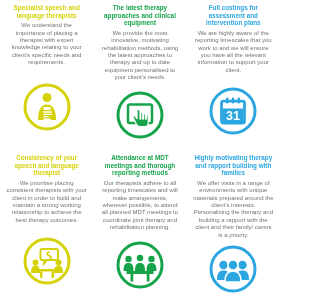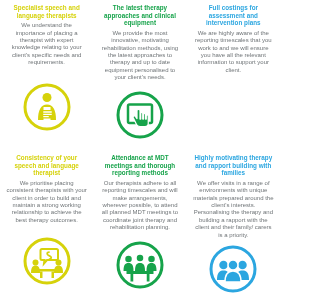--- a/index.html
+++ b/index.html
@@ -91,20 +91,31 @@
         <circle cx="50" cy="50" r="44" fill="none" stroke="#16a34a" stroke-width="6"></circle>
         <rect x="26" y="29" width="48" height="37" rx="3" fill="none" stroke="#16a34a" stroke-width="5"></rect>
         <path d="M44 41 L44 57 L41 53 C39 50 35 52 36.5 55.5 L43 69 C44.5 72 47 73 50 73 L60 73 C64 73 66.5 70.5 66.5 67 L66.5 52 C66.5 49 62.5 49 62.5 52 L62.5 58 L61 58 L61 49 C61 46 57 46 57 49 L57 58 L55.5 58 L55.5 47 C55.5 44 51.5 44 51.5 47 L51.5 58 L50 58 L50 41 C50 38 44 38 44 41 Z" fill="#16a34a" stroke="#ffffff" stroke-width="2.5" stroke-linejoin="round"></path>
       </svg>
     </div>
   </div>
 
   <div class="card">
     <div class="card-title" style="color: rgb(43, 166, 224);">Full costings for assessment and intervention plans</div>
     <div class="card-body" style="color: rgb(111, 116, 119);">We are highly aware of the reporting timescales that you work to and we will ensure you have all the relevant information to support your client.</div>
+    <div class="icon-wrap">
+      <svg width="50" height="50" viewBox="0 0 100 100">
+        <circle cx="50" cy="50" r="44" fill="none" stroke="#2ba6e0" stroke-width="6"></circle>
+        <rect x="36" y="23" width="5" height="12" rx="2.5" fill="#2ba6e0"></rect>
+        <rect x="47.5" y="23" width="5" height="12" rx="2.5" fill="#2ba6e0"></rect>
+        <rect x="59" y="23" width="5" height="12" rx="2.5" fill="#2ba6e0"></rect>
+        <rect x="27" y="30" width="46" height="44" rx="4" fill="none" stroke="#2ba6e0" stroke-width="5.5"></rect>
+        <rect x="29.5" y="45" width="41" height="27" fill="#2ba6e0"></rect>
+        <text x="50" y="67" font-family="'Liberation Sans', sans-serif" font-size="25" font-weight="bold" fill="#ffffff" text-anchor="middle">31</text>
+      </svg>
+    </div>
   </div>
 
   <div class="card">
     <div class="card-title" style="color: rgb(214, 210, 10);">Consistency of your speech and language therapist</div>
     <div class="card-body" style="color: rgb(111, 116, 119);">We prioritise placing consistent therapists with your client in order to build and maintain a strong working relationship to achieve the best therapy outcomes.</div>
     <div class="icon-wrap">
       <svg width="50" height="50" viewBox="0 0 100 100">
         <circle cx="50" cy="50" r="44" fill="none" stroke="#d6d20a" stroke-width="6"></circle>
         <path d="M40 26 L69 26 A3 3 0 0 1 72 29 L72 45 A3 3 0 0 1 69 48 L50 48 L44 55 L45 48 L40 48 A3 3 0 0 1 37 45 L37 29 A3 3 0 0 1 40 26 Z" fill="none" stroke="#d6d20a" stroke-width="4"></path>
         <path d="M54 32 C50 32 49 36 52 38 L57 41 C60 43 58 46 55 46" fill="none" stroke="#d6d20a" stroke-width="3.5" stroke-linecap="round"></path>

